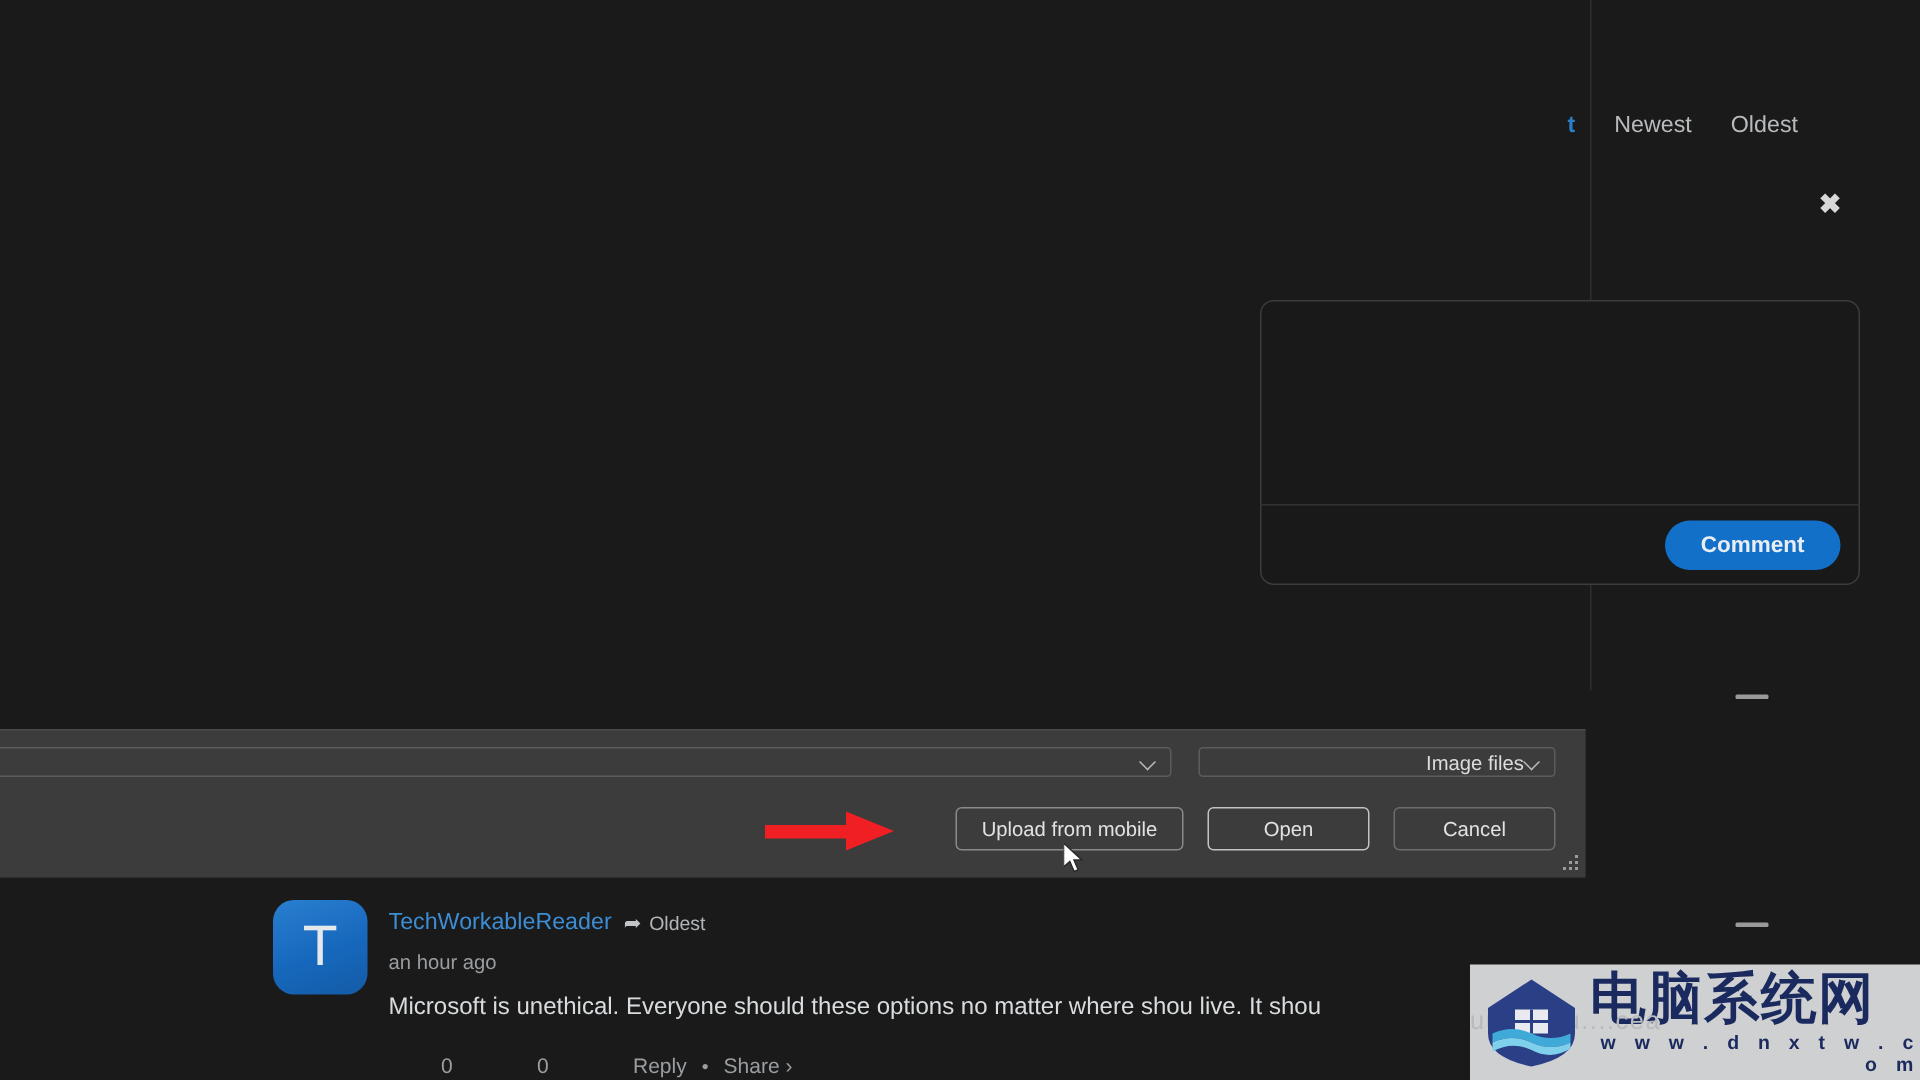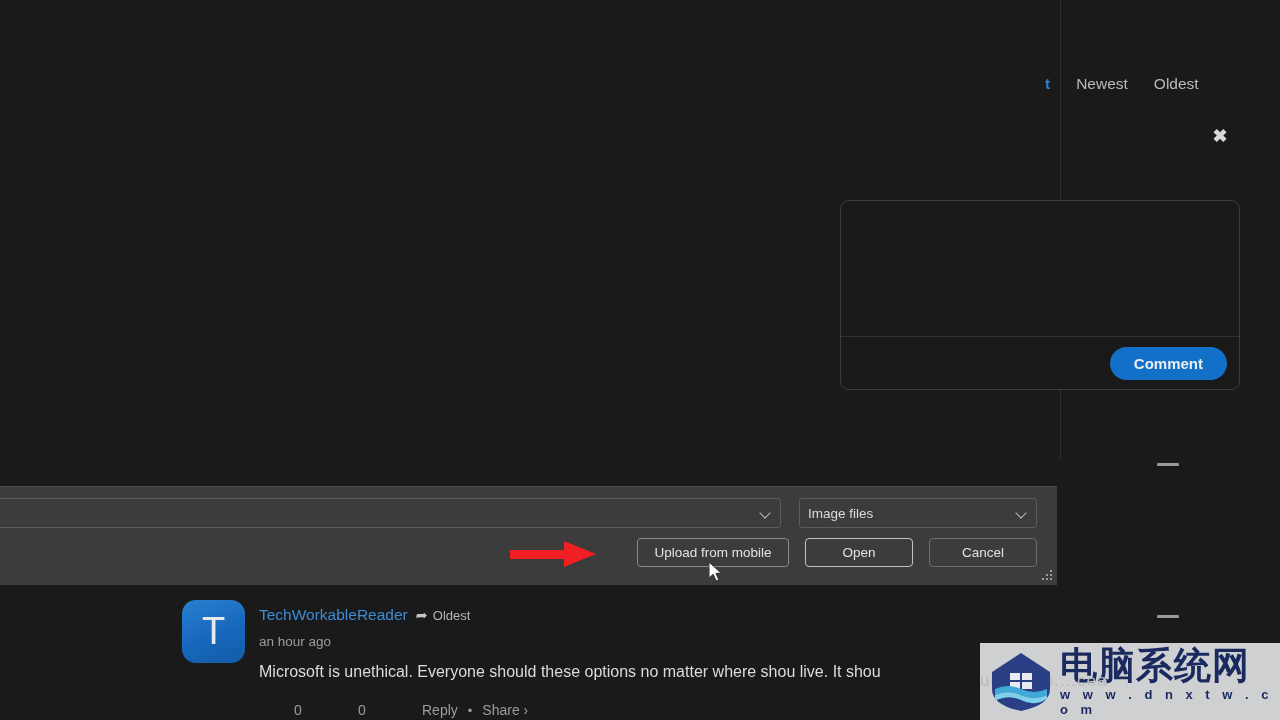--- a/index.html
+++ b/index.html
@@ -236,26 +236,27 @@
     height: 30px;
     display: flex;
     gap: 18px;
   }
   .combo {
     position: relative;
     background: #3c3c3c;
     border: 1px solid #5c5c5c;
     border-radius: 3px;
     box-sizing: border-box;
-    height: 30px;
+    height: 20px;
     display: flex;
     align-items: center;
     padding: 0 8px;
     color: #dcdcdc;
     font-size: 13.5px;
+    text-align: right;
   }
   .combo.filename {
     flex: 1 1 auto;
     margin-left: -4px;
   }
   .combo.filetype {
     width: 238px;
     flex: 0 0 238px;
   }
   .combo-label { flex: 1 1 auto; }
@@ -390,20 +391,21 @@
     letter-spacing: 1px;
     line-height: 1.0;
   }
   .wm-url {
     font-family: "Liberation Sans", sans-serif;
     font-size: 13px;
     font-weight: bold;
     color: #1b2a5e;
     letter-spacing: 4.5px;
     margin-top: 3px;
+    text-align: right;
   }
   .wm-ghost {
     position: absolute;
     left: 0;
     top: 28px;
     width: 300px;
     color: #b9babd;
     font-size: 17px;
     letter-spacing: 1px;
     font-family: "Liberation Sans", sans-serif;

